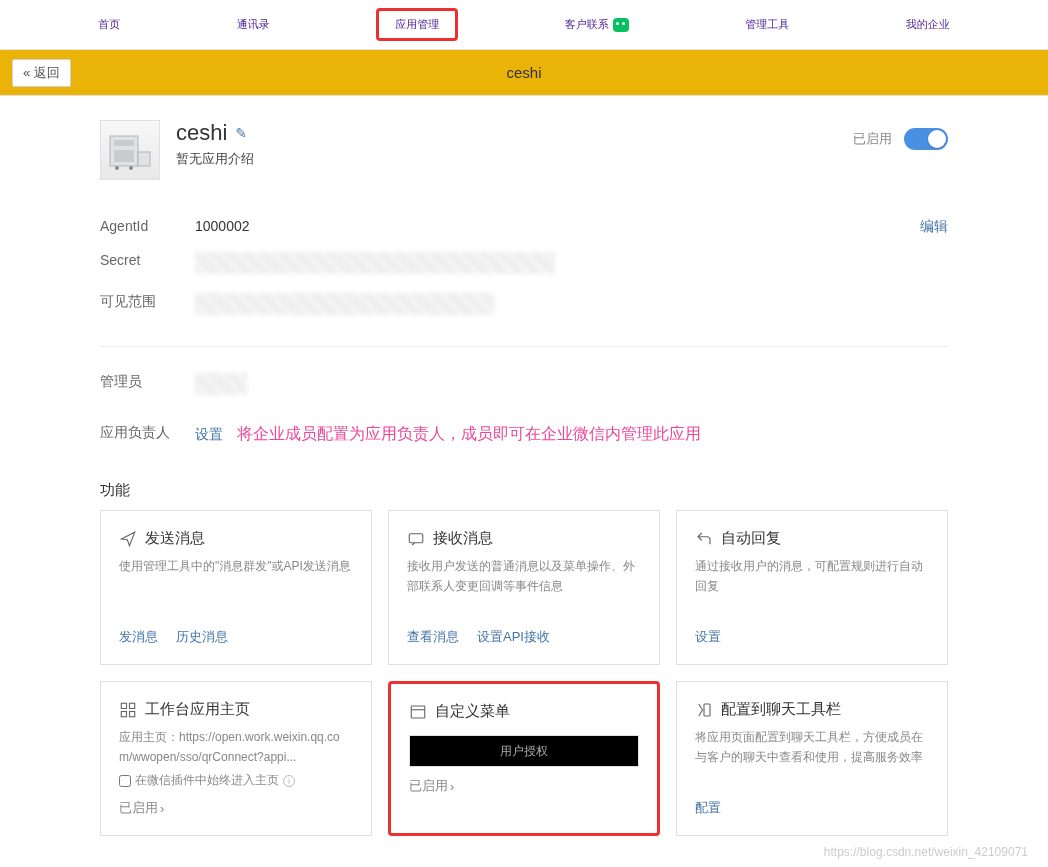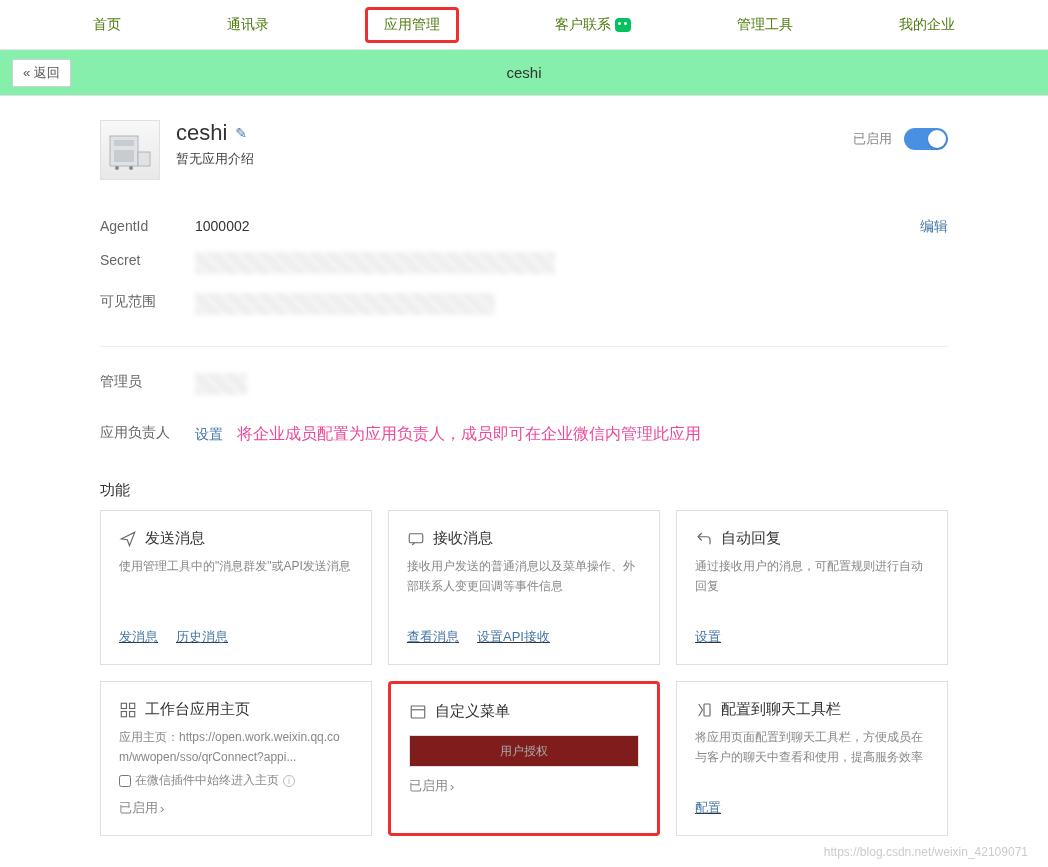--- a/index.html
+++ b/index.html
@@ -1,23 +1,23 @@
 <!DOCTYPE html>
 <html><head>
 <meta charset="utf-8">
 <style>
 * { box-sizing: border-box; margin: 0; padding: 0; }
 body { font-family: -apple-system, "Microsoft YaHei", "PingFang SC", sans-serif; background: #f5f6f7; color: #333; font-size: 14px; width: 1048px; }
 .top-nav { background: #fff; height: 50px; display: flex; align-items: center; justify-content: space-around; padding: 0 40px; border-bottom: 1px solid #e6e6e6; }
-.top-nav a { color: #4d7c0f; text-decoration: none; font-size: 14px; padding: 4px 10px; }
+.top-nav a { color: #4c1d95; text-decoration: none; font-size: 11px; padding: 4px 10px; }
 .top-nav .highlighted { border: 3px solid #ec2f2f; border-radius: 4px; padding: 6px 16px; }
 .wechat-icon { display: inline-block; width: 16px; height: 14px; background: #07c160; border-radius: 4px; margin-left: 4px; vertical-align: middle; position: relative; }
 .wechat-icon::before { content: ""; position: absolute; width: 3px; height: 3px; background: #fff; border-radius: 50%; top: 4px; left: 3px; }
 .wechat-icon::after { content: ""; position: absolute; width: 3px; height: 3px; background: #fff; border-radius: 50%; top: 4px; left: 9px; }
-.header-bar { background: #86efac; height: 46px; display: flex; align-items: center; padding: 0 12px; border-bottom: 1px solid #e0e0e0; position: relative; }
+.header-bar { background: #eab308; height: 46px; display: flex; align-items: center; padding: 0 12px; border-bottom: 1px solid #e0e0e0; position: relative; }
 .back-btn { border: 1px solid #d0d0d0; background: #fff; padding: 4px 10px; font-size: 13px; cursor: pointer; color: #555; border-radius: 2px; }
 .header-title { position: absolute; left: 50%; transform: translateX(-50%); font-size: 15px; color: #333; }
 .main { background: #fff; padding: 0; }
 .section { padding: 24px 100px 0; }
 .app-header { display: flex; align-items: flex-start; gap: 16px; position: relative; padding-bottom: 30px; }
 .app-icon { width: 60px; height: 60px; border: 1px solid #e0e0e0; background: linear-gradient(180deg,#f8f8f8,#e8e8e8); display: flex; align-items: center; justify-content: center; }
 .app-icon svg { width: 48px; height: 48px; }
 .app-title { font-size: 22px; font-weight: 400; color: #333; display: flex; align-items: center; gap: 8px; }
 .edit-icon { color: #4475a7; font-size: 14px; cursor: pointer; }
 .app-desc { color: #404040; font-size: 13px; margin-top: 4px; }
@@ -38,24 +38,24 @@
 .setup-link { color: #4475a7; cursor: pointer; margin-right: 10px; }
 .setup-desc { color: #ec4899; font-size: 16px; }
 .func-title { font-size: 15px; color: #333; padding: 18px 100px 10px; }
 .cards-grid { display: grid; grid-template-columns: repeat(3,1fr); gap: 16px; padding: 0 100px 40px; }
 .card { border: 1px solid #e0e0e0; background: #fff; padding: 18px; min-height: 155px; display: flex; flex-direction: column; }
 .card.red-border { border: 3px solid #ec2f2f; border-radius: 4px; }
 .card-head { display: flex; align-items: center; gap: 8px; margin-bottom: 8px; }
 .card-icon { width: 18px; height: 18px; flex-shrink: 0; color: #666; }
 .card-title { font-size: 15px; color: #333; font-weight: 500; }
 .card-desc { font-size: 12px; color: #888; line-height: 1.7; flex: 1; word-break: break-all; }
-.card-actions { margin-top: 3px; display: flex; gap: 18px; font-size: 13px; text-decoration: underline; }
+.card-actions { margin-top: 3px; display: flex; gap: 18px; font-size: 13px; }
 .card-actions a { color: #4475a7; text-decoration: none; cursor: pointer; }
 .card-status { margin-top: 10px; font-size: 13px; color: #888; display: flex; align-items: center; gap: 2px; }
-.menu-preview { border: 1px solid #e0e0e0; background: #7f1d1d; height: 32px; display: flex; align-items: center; justify-content: center; color: #aaa; font-size: 12px; margin-top: 6px; }
+.menu-preview { border: 1px solid #e0e0e0; background: #000000; height: 32px; display: flex; align-items: center; justify-content: center; color: #aaa; font-size: 12px; margin-top: 6px; }
 .checkbox-row { display: flex; align-items: center; gap: 4px; font-size: 12px; color: #888; }
 .checkbox-row input { width: 12px; height: 12px; }
 .info-icon { width: 12px; height: 12px; border: 1px solid #bbb; border-radius: 50%; display: inline-flex; align-items: center; justify-content: center; font-size: 9px; color: #bbb; }
 .watermark { position: fixed; bottom: 8px; right: 20px; color: #ccc; font-size: 12px; }
 </style>
 </head>
 <body>
 
 <nav class="top-nav">
   <a>首页</a>

